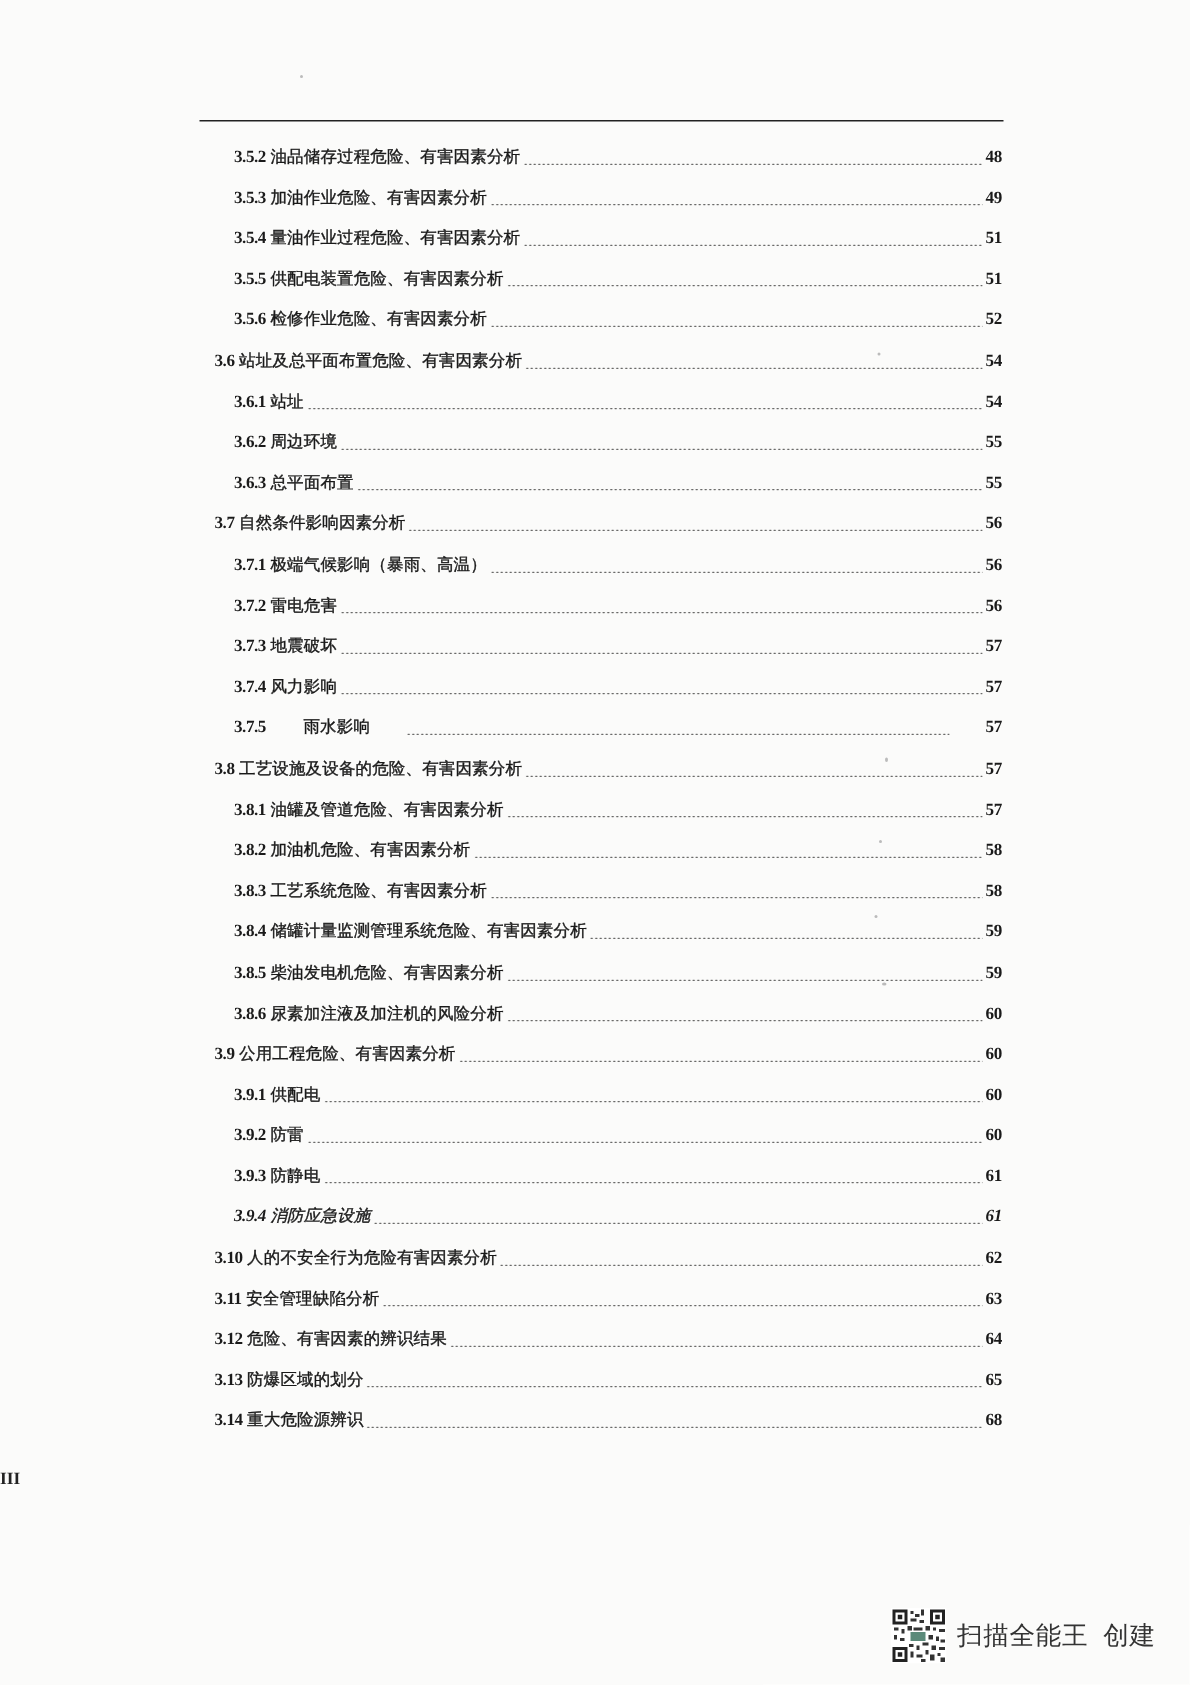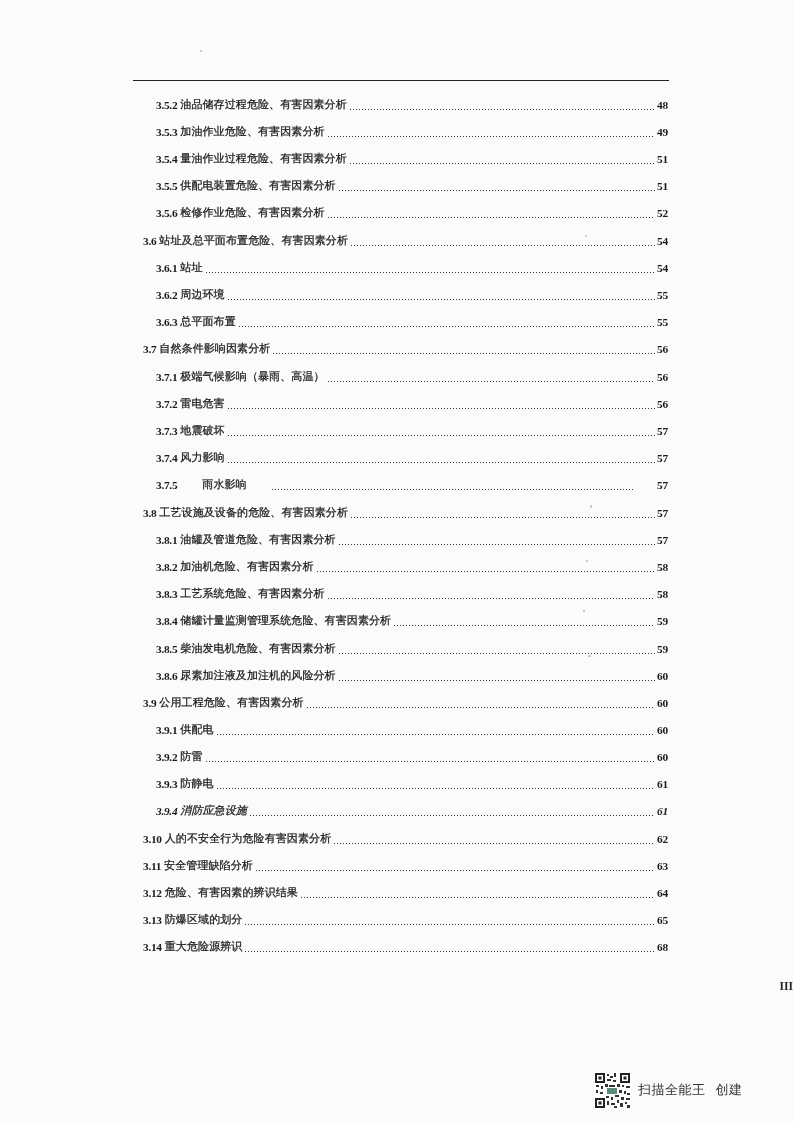--- a/index.html
+++ b/index.html
@@ -88,42 +88,42 @@
   .toc-row .page-no {
     font-family: "Liberation Serif", "DejaVu Serif", serif;
     font-weight: bold;
     font-size: 11.4px;
     letter-spacing: -0.2px;
   }
   .footer-page {
     position: absolute;
     left: 0; width: 793px;
     top: 980px;
-    text-align: right;
+    text-align: left;
     font-family: "Liberation Serif", "DejaVu Serif", serif;
     font-size: 11.5px;
     font-weight: bold;
     color: #222;
   }
   .watermark {
     position: absolute;
     left: 594px;
     top: 1071px;
     height: 38px;
     display: flex;
     align-items: center;
   }
   .qr {
     width: 37px; height: 37px;
     position: relative;
     margin-right: 7px;
   }
   .watermark-text {
     font-family: "DejaVu Sans", "Liberation Sans", sans-serif;
-    font-size: 13px;
+    font-size: 17px;
     color: #333;
     letter-spacing: 0.5px;
     white-space: nowrap;
   }
   .watermark-text .gap { display: inline-block; width: 10px; }
   .speck {
     position: absolute;
     background: #bbb;
     border-radius: 50%;
   }

